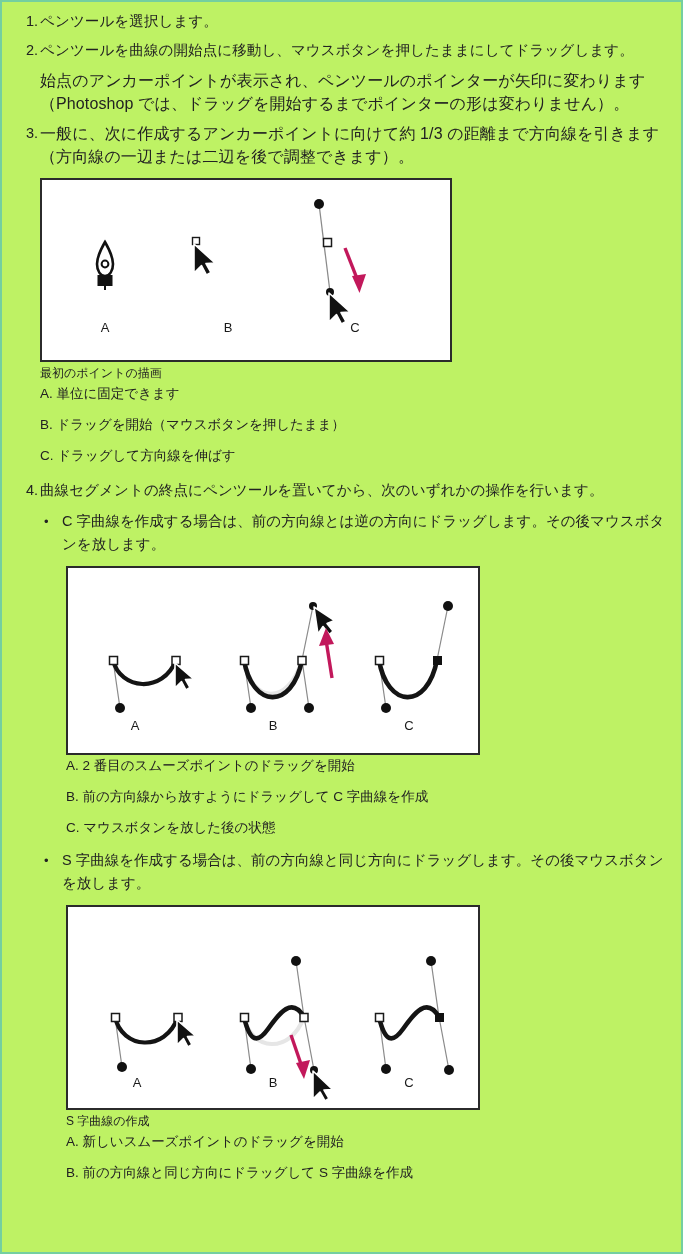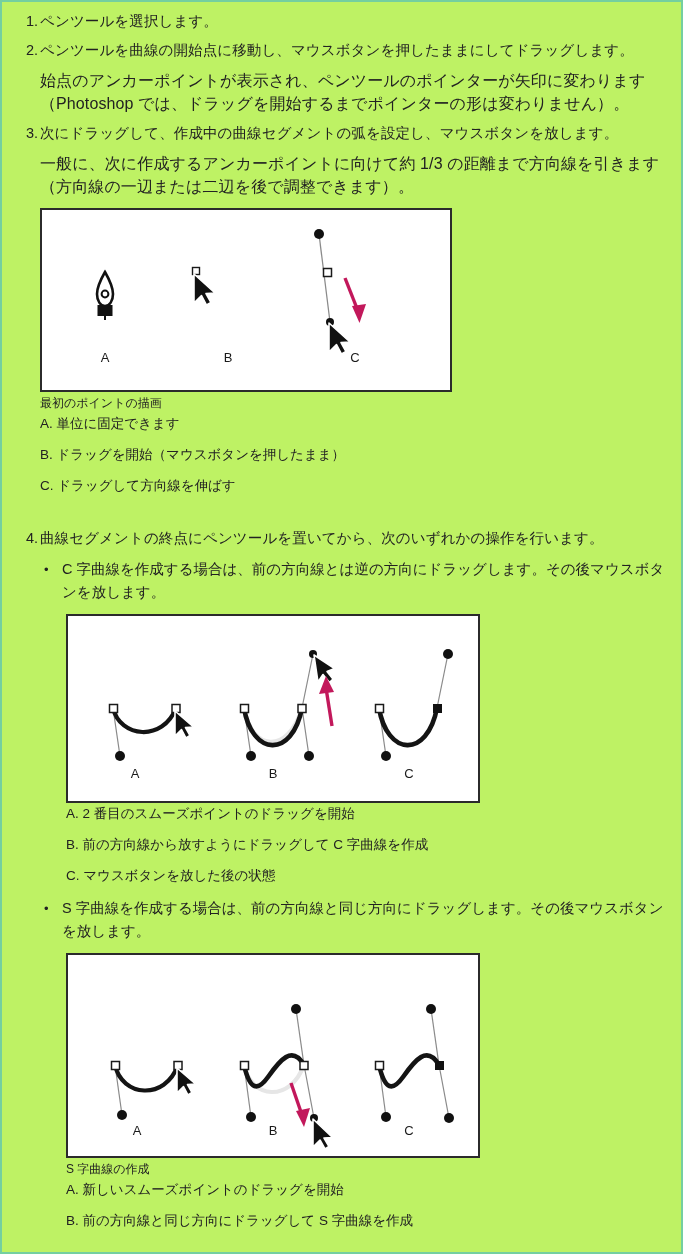--- a/index.html
+++ b/index.html
@@ -133,21 +133,20 @@
       <li>
         <div class="step-text">ペンツールを選択します。</div>
       </li>
 
       <li>
         <div class="step-text">ペンツールを曲線の開始点に移動し、マウスボタンを押したままにしてドラッグします。</div>
         <div class="sub-para">始点のアンカーポイントが表示され、ペンツールのポインターが矢印に変わります（Photoshop では、ドラッグを開始するまでポインターの形は変わりません）。</div>
       </li>
 
       <li>
-        <div class="step-text">次にドラッグして、作成中の曲線セグメントの弧を設定し、マウスボタンを放します。</div>
         <div class="sub-para">一般に、次に作成するアンカーポイントに向けて約 1/3 の距離まで方向線を引きます（方向線の一辺または二辺を後で調整できます）。</div>
       </li>
     </ol>
 
     <div class="figure-wrap">
       <div class="figure-box fig1">
         <svg width="408" height="180" viewBox="0 0 408 180">
 
           <g>
             <path d="M 63 62 C 63 62 55 76 55 84 C 55 91 58.5 96 63 96 C 67.5 96 71 91 71 84 C 71 76 63 62 63 62 Z" fill="#ffffff" stroke="#111111" stroke-width="2.6"></path>
@@ -178,21 +177,21 @@
         </svg>
       </div>
       <div class="cap1">
         <div class="caption-title">最初のポイントの描画</div>
         <div class="caption-line">A. 単位に固定できます</div>
         <div class="caption-line spaced">B. ドラッグを開始（マウスボタンを押したまま）</div>
         <div class="caption-line spaced">C. ドラッグして方向線を伸ばす</div>
       </div>
     </div>
 
-    <ol class="steps" start="4" style="counter-reset: step 3; margin-top:32px;">
+    <ol class="steps" start="4" style="counter-reset: step 3; margin-top:14px;">
       <li>
         <div class="step-text">曲線セグメントの終点にペンツールを置いてから、次のいずれかの操作を行います。</div>
 
         <ul class="bullets">
           <li>
             <div class="bullet-text">C 字曲線を作成する場合は、前の方向線とは逆の方向にドラッグします。その後マウスボタンを放します。</div>
           </li>
         </ul>
       </li>
     </ol>

